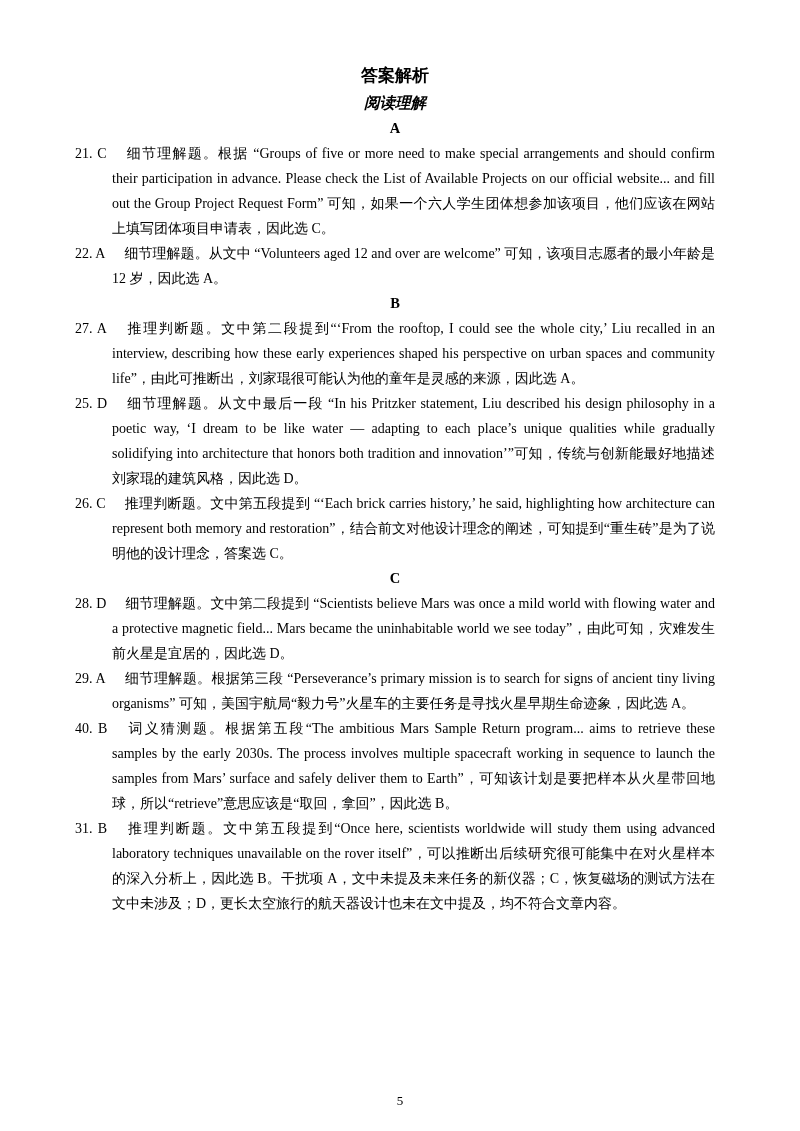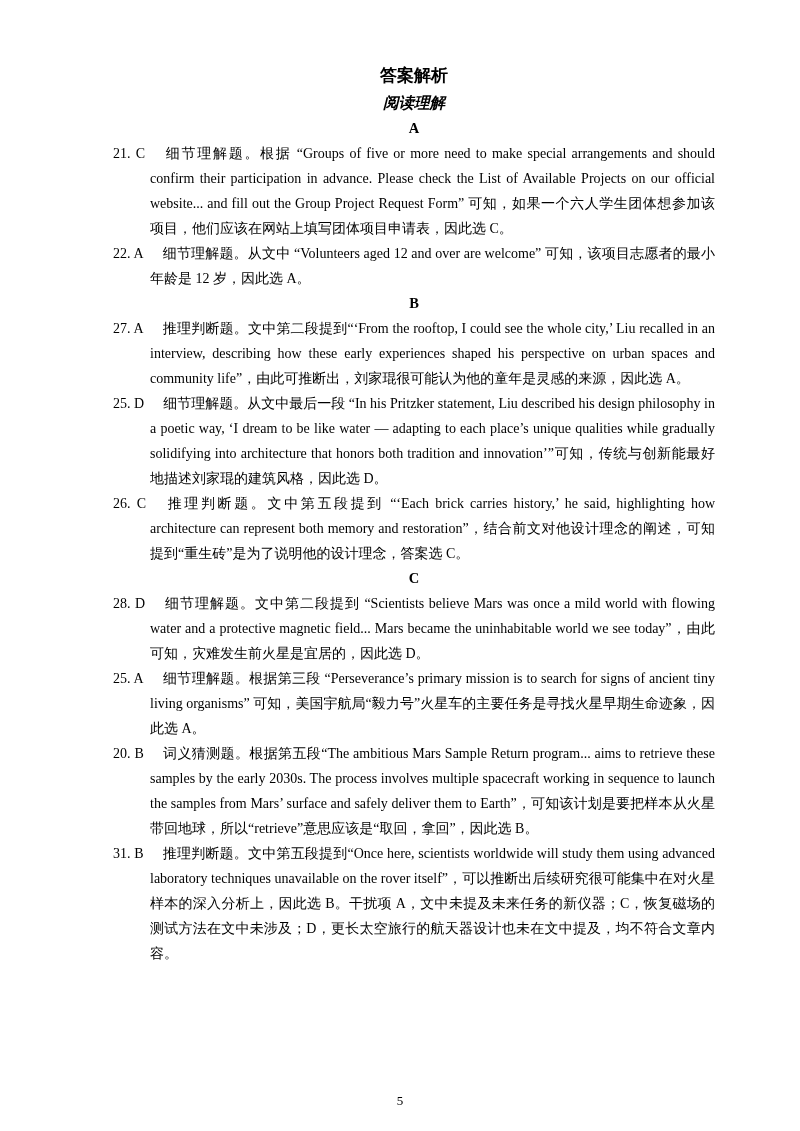--- a/index.html
+++ b/index.html
@@ -7,21 +7,21 @@
   body {
     width: 800px;
     height: 1131px;
     font-family: "Liberation Serif", "DejaVu Serif", serif;
     color: #000000;
     position: relative;
   }
   .page {
     width: 800px;
     height: 1131px;
-    padding: 62px 85px 40px 113px;
+    padding: 62px 85px 40px 75px;
     position: relative;
     background: #ffffff;
     overflow: hidden;
   }
   .title {
     text-align: center;
     font-weight: bold;
     font-size: 17px;
     line-height: 28px;
   }
@@ -68,18 +68,18 @@
   <div id="content">
       <div class="section-label">A</div>
       <p class="item"><span class="item-label">21. C</span><span>细节理解题。根据 “Groups of five or more need to make special arrangements and should confirm their participation in advance. Please check the List of Available Projects on our official website... and fill out the Group Project Request Form” 可知，如果一个六人学生团体想参加该项目，他们应该在网站上填写团体项目申请表，因此选 C。</span></p>
       <p class="item"><span class="item-label">22. A</span><span>细节理解题。从文中 “Volunteers aged 12 and over are welcome” 可知，该项目志愿者的最小年龄是 12 岁，因此选 A。</span></p>
       <div class="section-label">B</div>
       <p class="item"><span class="item-label">27. A</span><span>推理判断题。文中第二段提到“‘From the rooftop, I could see the whole city,’ Liu recalled in an interview, describing how these early experiences shaped his perspective on urban spaces and community life”，由此可推断出，刘家琨很可能认为他的童年是灵感的来源，因此选 A。</span></p>
       <p class="item"><span class="item-label">25. D</span><span>细节理解题。从文中最后一段 “In his Pritzker statement, Liu described his design philosophy in a poetic way, ‘I dream to be like water — adapting to each place’s unique qualities while gradually solidifying into architecture that honors both tradition and innovation’”可知，传统与创新能最好地描述刘家琨的建筑风格，因此选 D。</span></p>
       <p class="item"><span class="item-label">26. C</span><span>推理判断题。文中第五段提到 “‘Each brick carries history,’ he said, highlighting how architecture can represent both memory and restoration”，结合前文对他设计理念的阐述，可知提到“重生砖”是为了说明他的设计理念，答案选 C。</span></p>
       <div class="section-label">C</div>
       <p class="item"><span class="item-label">28. D</span><span>细节理解题。文中第二段提到 “Scientists believe Mars was once a mild world with flowing water and a protective magnetic field... Mars became the uninhabitable world we see today”，由此可知，灾难发生前火星是宜居的，因此选 D。</span></p>
-      <p class="item"><span class="item-label">25. A</span><span>细节理解题。根据第三段 “Perseverance’s primary mission is to search for signs of ancient tiny living organisms” 可知，美国宇航局“毅力号”火星车的主要任务是寻找火星早期生命迹象，因此选 A。</span></p>
-      <p class="item"><span class="item-label">20. B</span><span>词义猜测题。根据第五段“The ambitious Mars Sample Return program... aims to retrieve these samples by the early 2030s. The process involves multiple spacecraft working in sequence to launch the samples from Mars’ surface and safely deliver them to Earth”，可知该计划是要把样本从火星带回地球，所以“retrieve”意思应该是“取回，拿回”，因此选 B。</span></p>
+      <p class="item"><span class="item-label">29. A</span><span>细节理解题。根据第三段 “Perseverance’s primary mission is to search for signs of ancient tiny living organisms” 可知，美国宇航局“毅力号”火星车的主要任务是寻找火星早期生命迹象，因此选 A。</span></p>
+      <p class="item"><span class="item-label">40. B</span><span>词义猜测题。根据第五段“The ambitious Mars Sample Return program... aims to retrieve these samples by the early 2030s. The process involves multiple spacecraft working in sequence to launch the samples from Mars’ surface and safely deliver them to Earth”，可知该计划是要把样本从火星带回地球，所以“retrieve”意思应该是“取回，拿回”，因此选 B。</span></p>
       <p class="item"><span class="item-label">31. B</span><span>推理判断题。文中第五段提到“Once here, scientists worldwide will study them using advanced laboratory techniques unavailable on the rover itself”，可以推断出后续研究很可能集中在对火星样本的深入分析上，因此选 B。干扰项 A，文中未提及未来任务的新仪器；C，恢复磁场的测试方法在文中未涉及；D，更长太空旅行的航天器设计也未在文中提及，均不符合文章内容。</span></p>
     </div>
   <div class="page-number">5</div>
 </div>
 
 </body></html>

